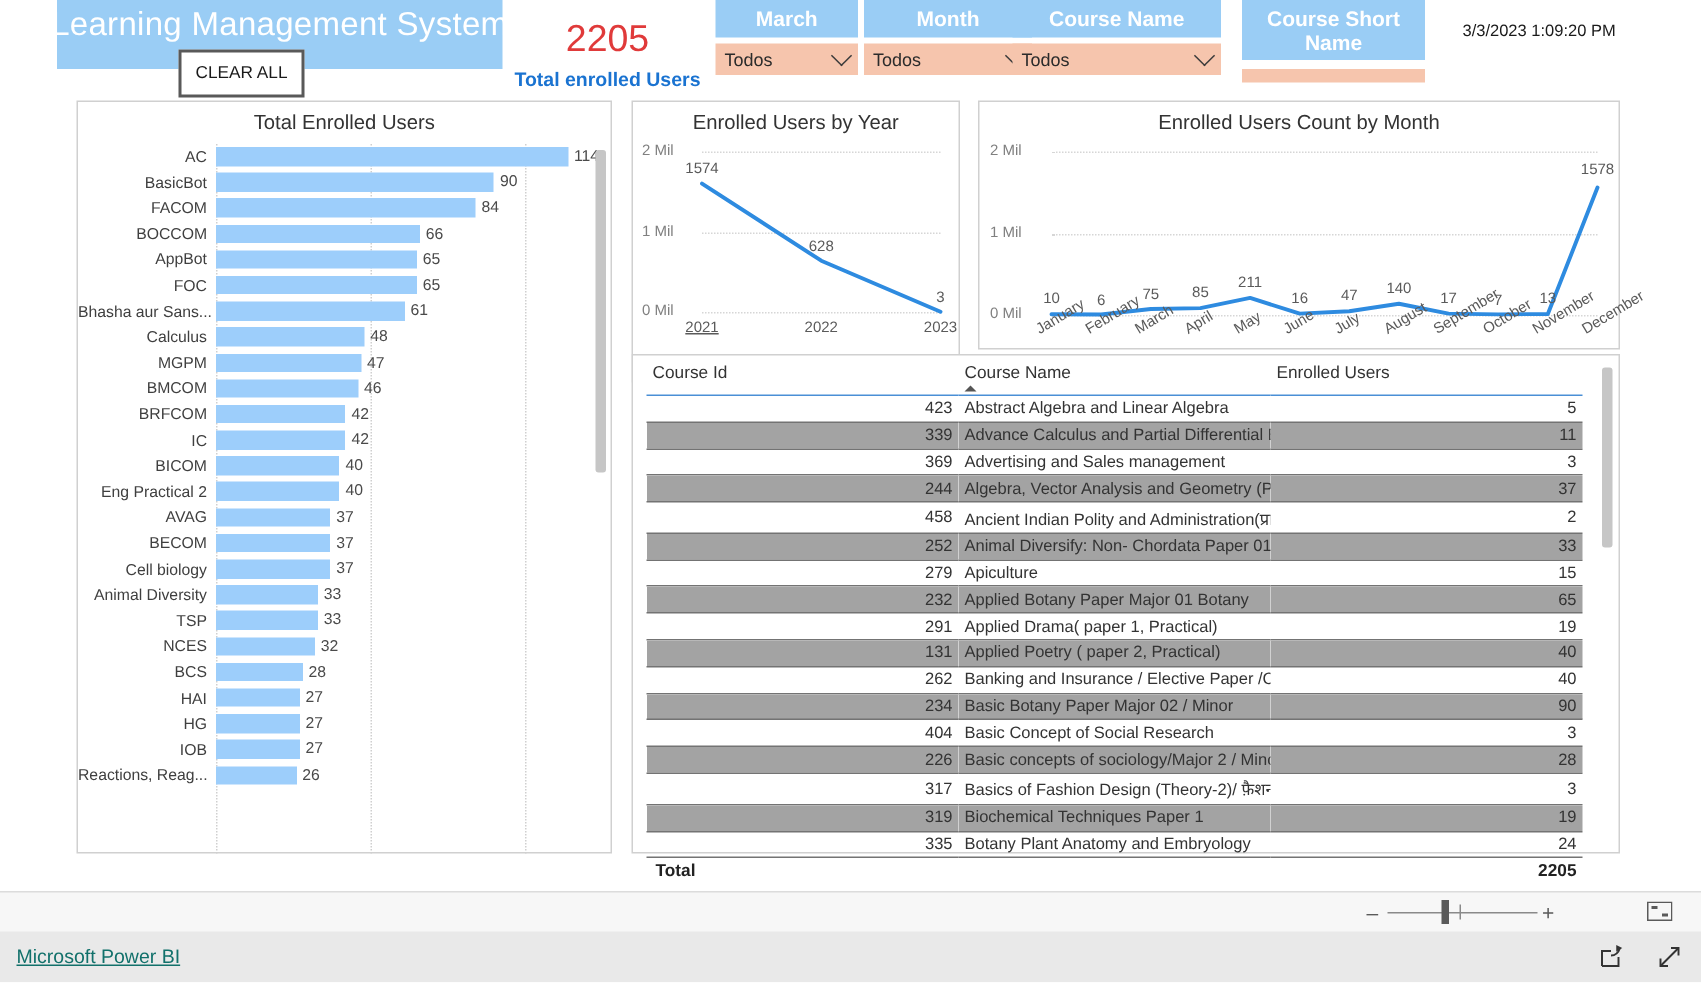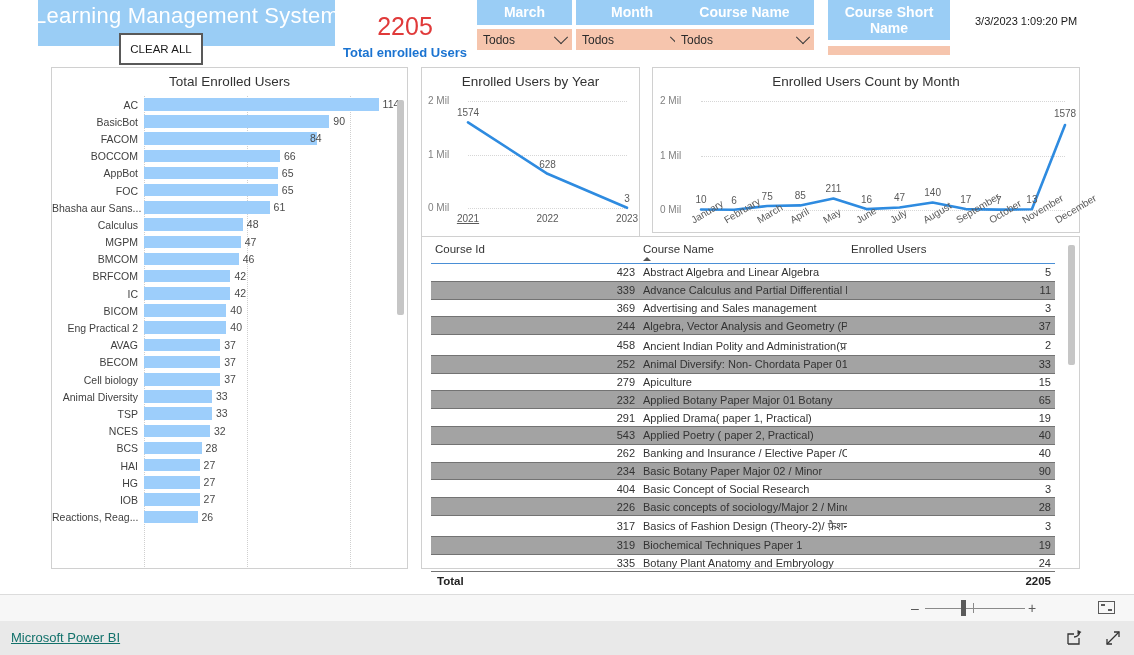--- a/index.html
+++ b/index.html
@@ -363,21 +363,21 @@
           <div class="bar-cat">BasicBot</div>
           <div class="bar-track">
             <div class="bar-fill" style="width:185.3px;background:#9DCEFB"></div>
             <div class="bar-val" style="left:189.3px">90</div>
           </div>
         </div>
         <div class="bar-row">
           <div class="bar-cat">FACOM</div>
           <div class="bar-track">
             <div class="bar-fill" style="width:172.9px;background:#9DCEFB"></div>
-            <div class="bar-val" style="left:166px">84</div>
+            <div class="bar-val" style="left:177px">84</div>
           </div>
         </div>
         <div class="bar-row">
           <div class="bar-cat">BOCCOM</div>
           <div class="bar-track">
             <div class="bar-fill" style="width:135.9px;background:#9DCEFB"></div>
             <div class="bar-val" style="left:139.9px">66</div>
           </div>
         </div>
         <div class="bar-row">
@@ -652,21 +652,21 @@
             <td class="c-id">232</td>
             <td>Applied Botany Paper Major 01 Botany</td>
             <td class="c-num">65</td>
           </tr>
           <tr class="">
             <td class="c-id">291</td>
             <td>Applied Drama( paper 1, Practical)</td>
             <td class="c-num">19</td>
           </tr>
           <tr class="alt">
-            <td class="c-id">543</td>
+            <td class="c-id">131</td>
             <td>Applied Poetry ( paper 2, Practical)</td>
             <td class="c-num">40</td>
           </tr>
           <tr class="">
             <td class="c-id">262</td>
             <td>Banking and Insurance / Elective Paper /Commerce</td>
             <td class="c-num">40</td>
           </tr>
           <tr class="alt">
             <td class="c-id">234</td>

